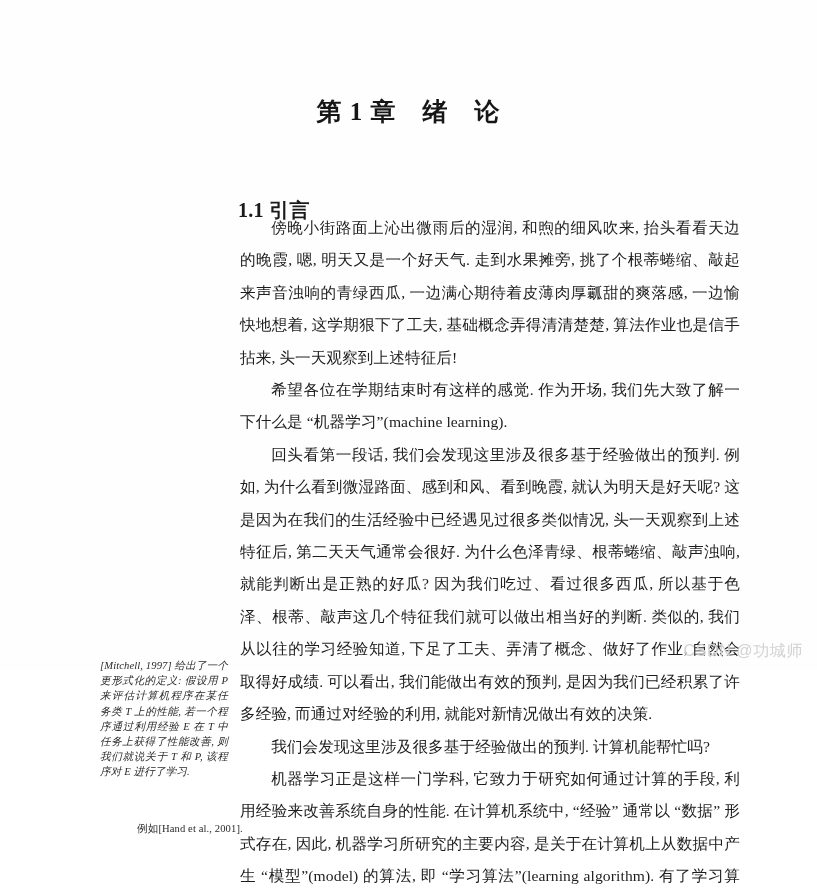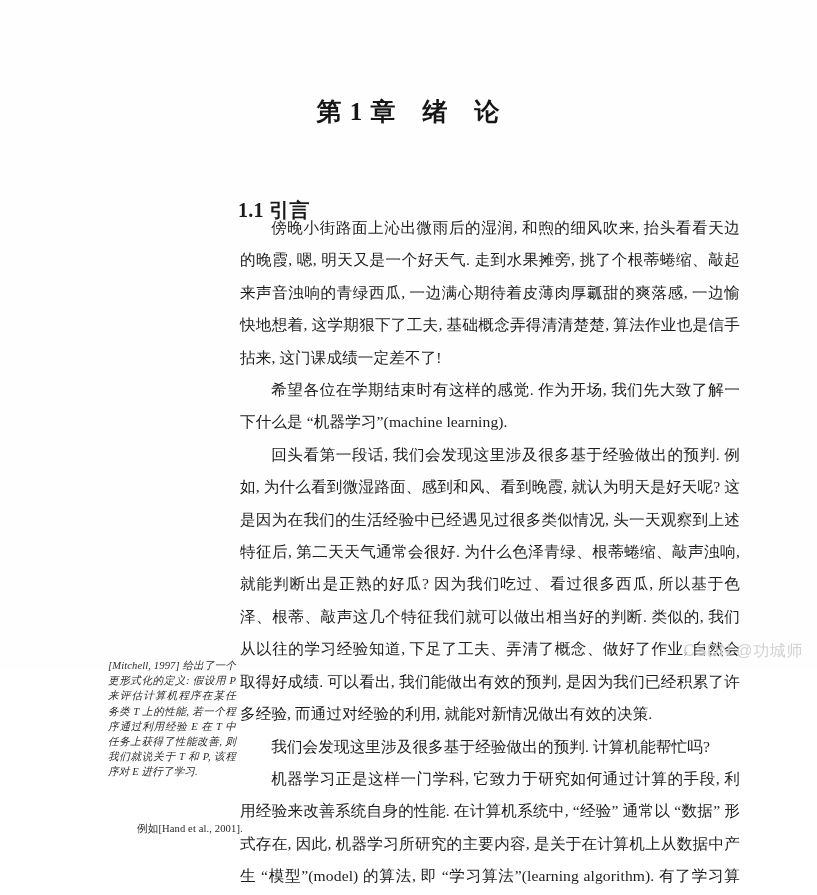--- a/index.html
+++ b/index.html
@@ -85,21 +85,21 @@
     font-size: 10.6px;
     line-height: 15.2px;
     color: #2a2a2a;
     text-align: justify;
     text-align-last: left;
     font-style: italic;
     word-break: break-all;
     letter-spacing: 0.1px;
   }
   .margin-note--mitchell {
-    left: 108px;
+    left: 100px;
     top: 658px;
   }
   .margin-note--hand {
     left: 108px;
     top: 821px;
     font-style: normal;
     margin-left: 29px;
   }
 
   
@@ -119,21 +119,21 @@
 
 <div class="scan-top-edge"></div>
 
 <div class="page">
 
   <h1 class="chapter-title">第 1 章　绪　论</h1>
 
   <h2 class="section-heading">1.1 引言</h2>
 
   <div class="body-column">
-    <p class="para">傍晚小街路面上沁出微雨后的湿润, 和煦的细风吹来, 抬头看看天边的晚霞, 嗯, 明天又是一个好天气. 走到水果摊旁, 挑了个根蒂蜷缩、敲起来声音浊响的青绿西瓜, 一边满心期待着皮薄肉厚瓤甜的爽落感, 一边愉快地想着, 这学期狠下了工夫, 基础概念弄得清清楚楚, 算法作业也是信手拈来, 这门课成绩一定差不了!</p>
+    <p class="para">傍晚小街路面上沁出微雨后的湿润, 和煦的细风吹来, 抬头看看天边的晚霞, 嗯, 明天又是一个好天气. 走到水果摊旁, 挑了个根蒂蜷缩、敲起来声音浊响的青绿西瓜, 一边满心期待着皮薄肉厚瓤甜的爽落感, 一边愉快地想着, 这学期狠下了工夫, 基础概念弄得清清楚楚, 算法作业也是信手拈来, 头一天观察到上述特征后!</p>
     <p class="para">希望各位在学期结束时有这样的感觉. 作为开场, 我们先大致了解一下什么是 “机器学习”(machine learning).</p>
     <p class="para">回头看第一段话, 我们会发现这里涉及很多基于经验做出的预判. 例如, 为什么看到微湿路面、感到和风、看到晚霞, 就认为明天是好天呢? 这是因为在我们的生活经验中已经遇见过很多类似情况, 头一天观察到上述特征后, 第二天天气通常会很好. 为什么色泽青绿、根蒂蜷缩、敲声浊响, 就能判断出是正熟的好瓜? 因为我们吃过、看过很多西瓜, 所以基于色泽、根蒂、敲声这几个特征我们就可以做出相当好的判断. 类似的, 我们从以往的学习经验知道, 下足了工夫、弄清了概念、做好了作业, 自然会取得好成绩. 可以看出, 我们能做出有效的预判, 是因为我们已经积累了许多经验, 而通过对经验的利用, 就能对新情况做出有效的决策.</p>
     <p class="para">我们会发现这里涉及很多基于经验做出的预判. 计算机能帮忙吗?</p>
     <p class="para">机器学习正是这样一门学科, 它致力于研究如何通过计算的手段, 利用经验来改善系统自身的性能. 在计算机系统中, “经验” 通常以 “数据” 形式存在, 因此, 机器学习所研究的主要内容, 是关于在计算机上从数据中产生 “模型”(model) 的算法, 即 “学习算法”(learning algorithm). 有了学习算法, 我们把经验数据提供给它, 它就能基于这些数据产生模型; 在面对新的情况时(例如看到一个没剖开的西瓜), 模型会给我们提供相应的判断(例如好瓜). 如果说计算机科学是研究关于 “算法” 的学问, 那么类似的, 可以说机器学习是研究关于 “学习算法” 的学问.</p>
 
   </div>
 
   <aside class="margin-note margin-note--mitchell">[Mitchell, 1997] 给出了一个更形式化的定义: 假设用 P 来评估计算机程序在某任务类 T 上的性能, 若一个程序通过利用经验 E 在 T 中任务上获得了性能改善, 则我们就说关于 T 和 P, 该程序对 E 进行了学习.</aside>
 
   <aside class="margin-note margin-note--hand">例如[Hand et al., 2001].</aside>

